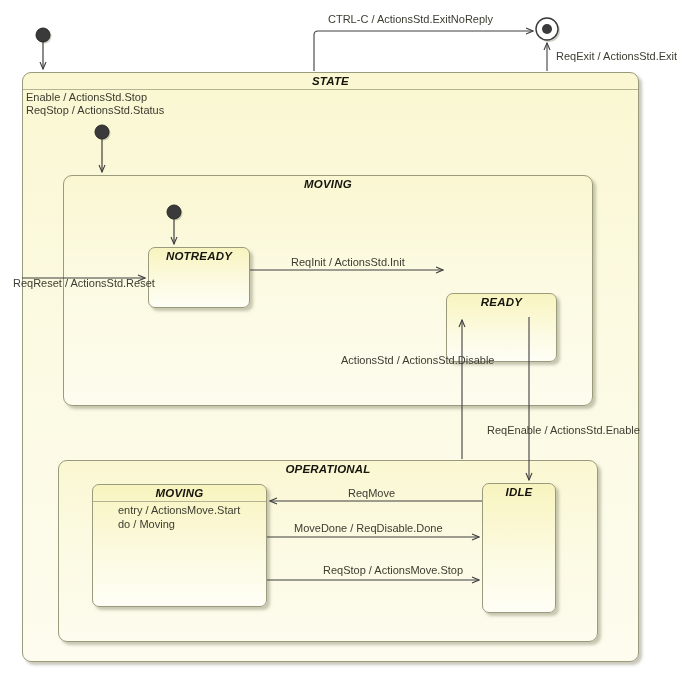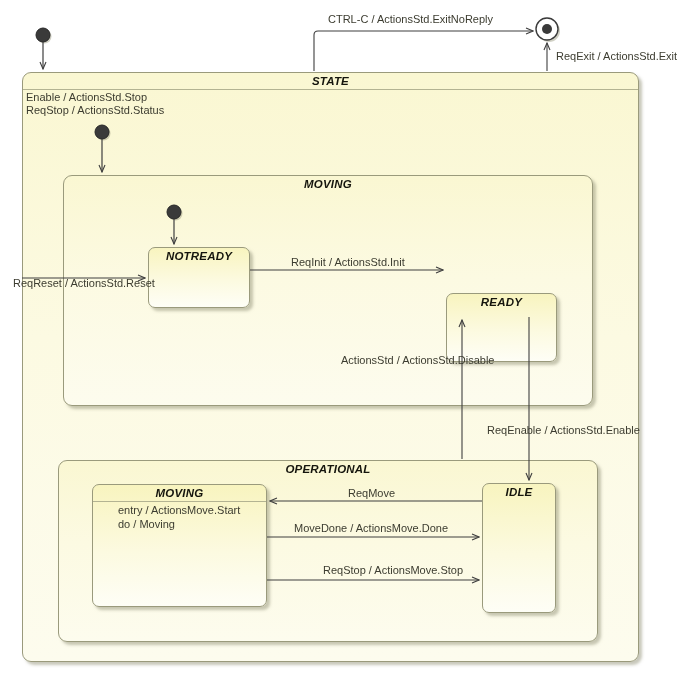--- a/index.html
+++ b/index.html
@@ -117,16 +117,16 @@
   <div class="lbl" style="left:26px;top:91px;">
     <div>Enable / ActionsStd.Stop</div>
     <div>ReqStop / ActionsStd.Status</div>
   </div>
 
   <div class="lbl" style="left:13px;top:277px;">ReqReset / ActionsStd.Reset</div>
   <div class="lbl" style="left:291px;top:256px;">ReqInit / ActionsStd.Init</div>
   <div class="lbl" style="left:341px;top:354px;">ActionsStd / ActionsStd.Disable</div>
   <div class="lbl" style="left:487px;top:424px;">ReqEnable / ActionsStd.Enable</div>
   <div class="lbl" style="left:348px;top:487px;">ReqMove</div>
-  <div class="lbl" style="left:294px;top:522px;">MoveDone / ActionsMove.Done</div>
+  <div class="lbl" style="left:294px;top:522px;">MoveDone / ReqDisable.Done</div>
   <div class="lbl" style="left:302px;top:564px;padding-left:21px;">ReqStop / ActionsMove.Stop</div>
 
 </div>
 
 </body></html>

